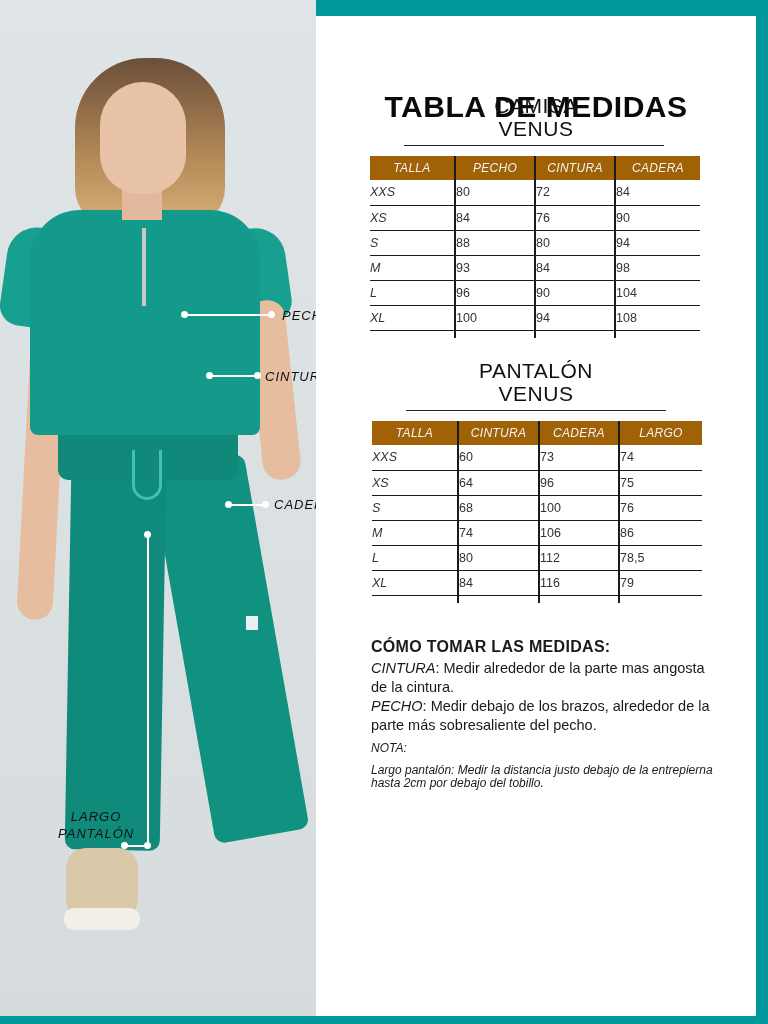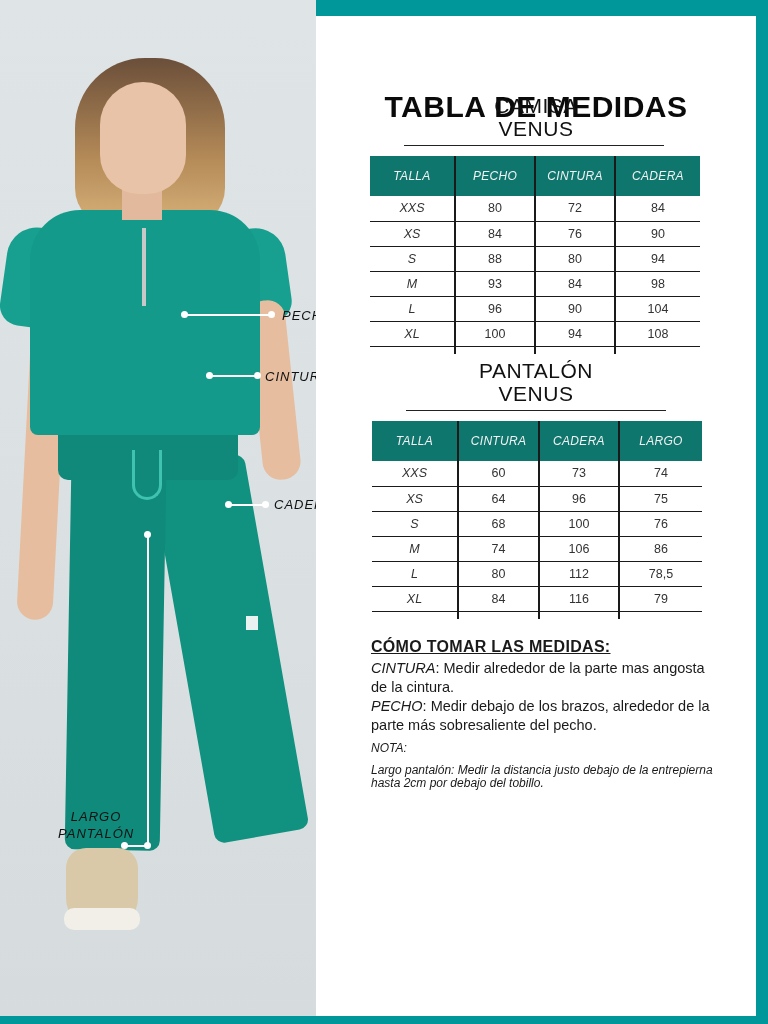--- a/index.html
+++ b/index.html
@@ -56,35 +56,35 @@
     font-size:21px; line-height:23px; color:#111; letter-spacing:0.5px;
   }
   .sub-title span { display:block; }
   .title-rule { position:absolute; height:1px; background:#222; }
 
   table.sizes {
     position:absolute; border-collapse: collapse; table-layout: fixed;
     font-size: 12.5px;
   }
   table.sizes th {
-    background:#0f766e; color:#f2f2f2; font-weight:normal; font-style:italic;
-    height:40px; text-align:center; padding:0; font-size:12px; letter-spacing:0.3px;
+    background:#a16207; color:#f2f2f2; font-weight:normal; font-style:italic;
+    height:24px; text-align:center; padding:0; font-size:12px; letter-spacing:0.3px;
   }
   table.sizes td {
-    height:25px; text-align:center; color:#333; padding:0;
+    height:25px; color:#333; padding:0;
     border-bottom: 1.5px solid #1a1a1a;
   }
   table.sizes td.size { font-style: italic; }
   table.sizes td + td, table.sizes th + th { border-left: 2px solid #1a1a1a; }
   table.sizes tr.tail td { height:8px; border-bottom:none; }
 
   .howto {
     position:absolute; left:55px; top:622px; width:350px; color:#1a1a1a;
   }
-  .howto h2 { font-size:16px; font-weight:bold; letter-spacing:0.3px; margin-bottom:3px;text-decoration:underline; }
+  .howto h2 { font-size:16px; font-weight:bold; letter-spacing:0.3px; margin-bottom:3px; }
   .howto p { font-size:14.5px; line-height:18.5px; margin-bottom:1px; }
   .howto p em { font-style: italic; }
   .howto .note { font-size:12px; line-height:13.5px; font-style: italic; margin-top:8px; }
 </style>
 </head>
 <body>
 
 <div class="photo">
   <div class="hair"></div>
   <div class="sleeve-l"></div>

